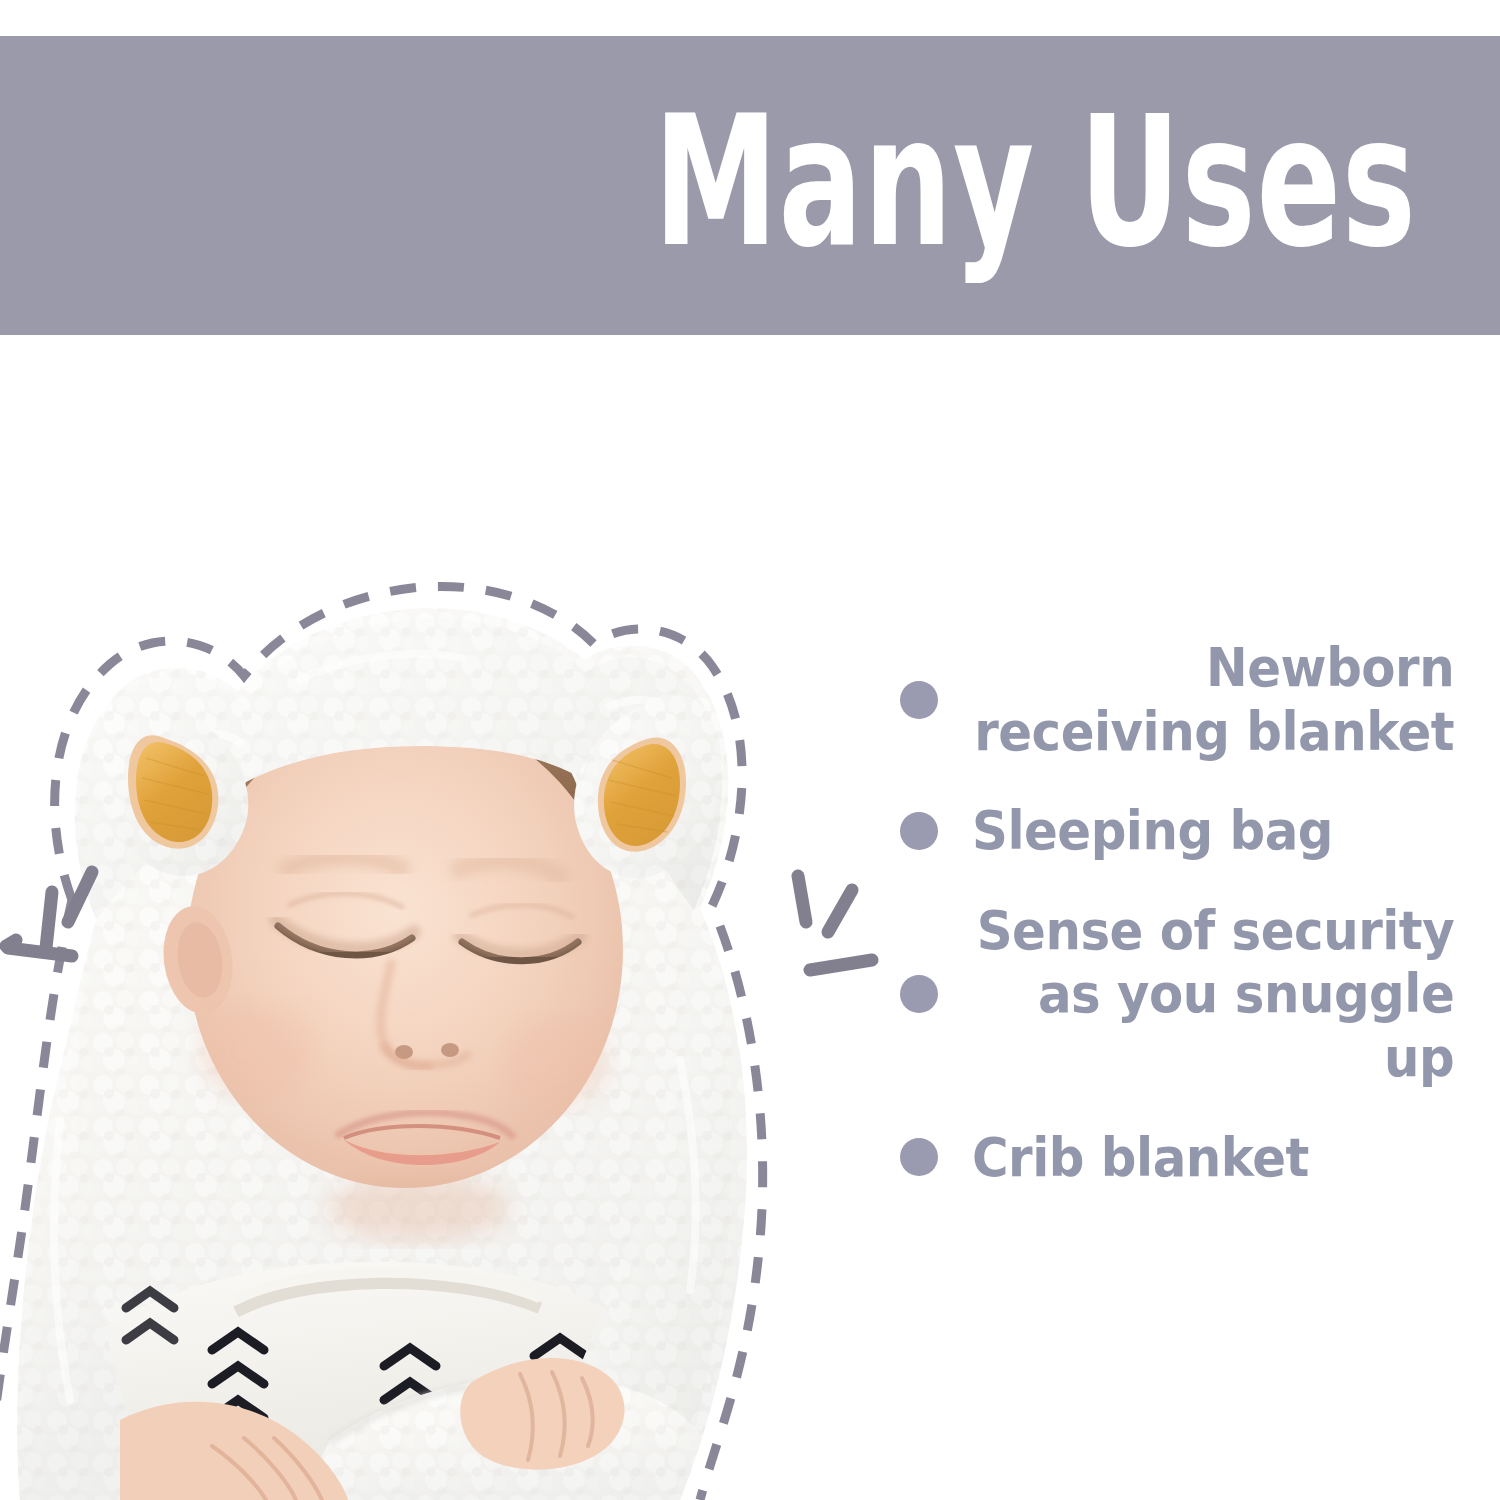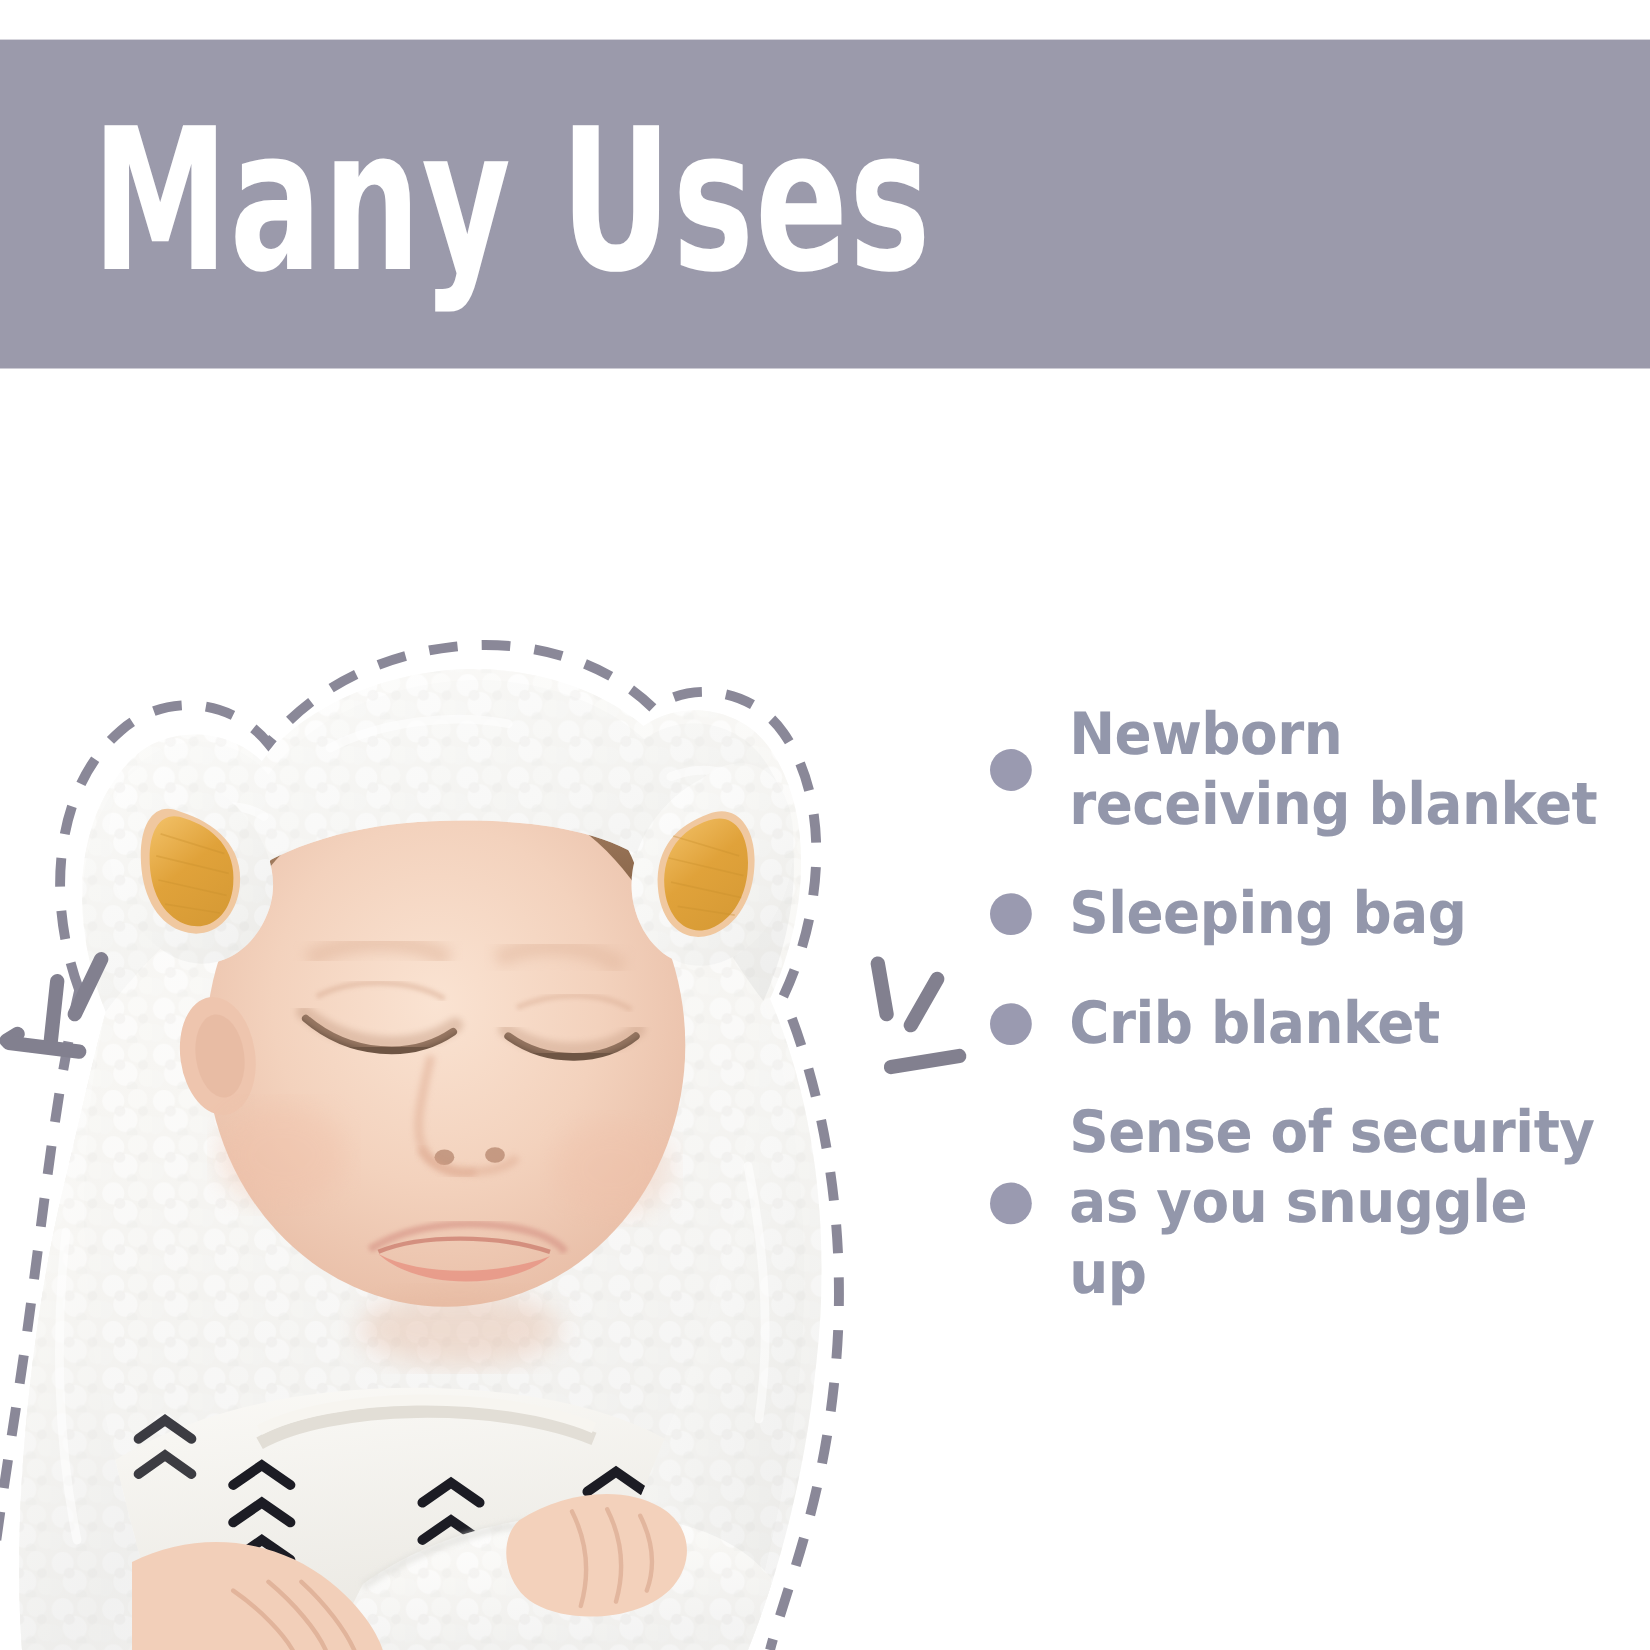--- a/index.html
+++ b/index.html
@@ -22,21 +22,21 @@
   
   .banner {
     position: absolute;
     left: 0;
     top: 36px;
     width: 1500px;
     height: 299px;
     background: #9b9aab;
     display: flex;
     align-items: center;
-    justify-content: flex-start;
+    justify-content: flex-end;
   }
   .banner-title {
     color: #ffffff;
     font-family: "DejaVu Sans", sans-serif;
     font-size: 152px;
     font-weight: 700;
     letter-spacing: 1px;
     line-height: 1;
     transform: scaleX(0.82) scaleY(1.18);
     transform-origin: center center;
@@ -75,20 +75,21 @@
   .uses-list {
     position: absolute;
     left: 900px;
     top: 636px;
     width: 585px;
   }
   .use-item {
     display: flex;
     align-items: center;
     margin-bottom: 36px;
+    text-align: right;
   }
   .use-item:last-child { margin-bottom: 0; }
   .bullet-dot {
     flex: 0 0 auto;
     width: 38px;
     height: 38px;
     border-radius: 50%;
     background: #9a9ab0;
     margin-right: 34px;
   }
@@ -450,23 +451,23 @@
     </div>
 
     <div class="use-item">
       <span class="bullet-dot"></span>
       <span class="use-label">Sleeping bag</span>
     </div>
 
 
     <div class="use-item">
       <span class="bullet-dot"></span>
+      <span class="use-label">Sense of security as you snuggle up</span>
+    </div>
+
+    <div class="use-item">
+      <span class="bullet-dot"></span>
       <span class="use-label">Crib blanket</span>
     </div>
 
-    <div class="use-item">
-      <span class="bullet-dot"></span>
-      <span class="use-label">Sense of security as you snuggle up</span>
-    </div>
-
   </div>
 
 </div>
 
 </body></html>

